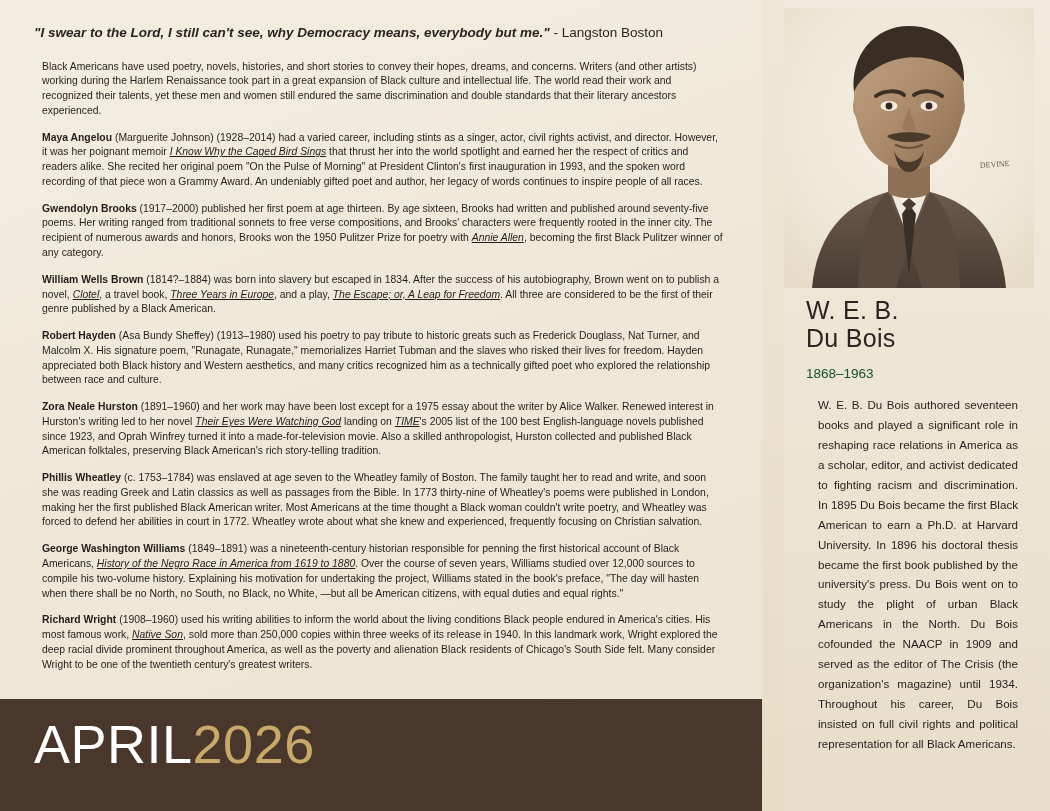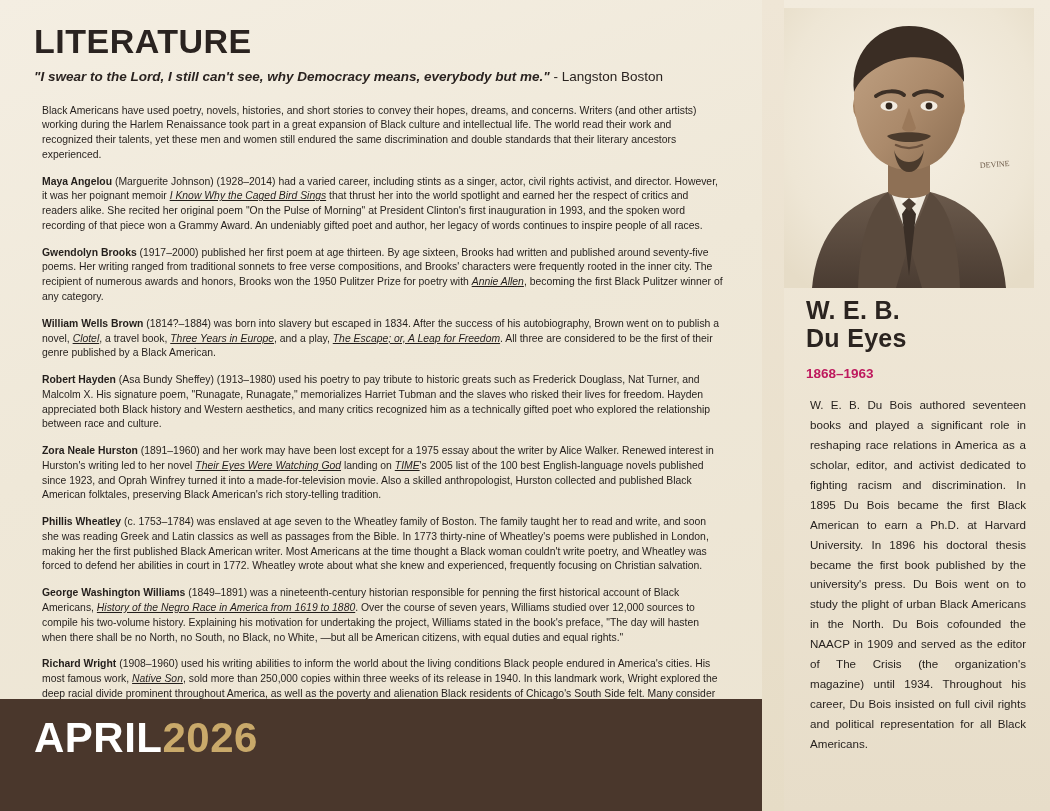--- a/index.html
+++ b/index.html
@@ -63,22 +63,22 @@
   
   .bottom-bar {
     position: absolute;
     left: 0; top: 699px;
     width: 762px; height: 112px;
     background: #4a372c;
   }
   .bottom-bar .month {
     position: absolute;
     left: 34px; top: 18px;
-    font-size: 42px;
-    font-weight: bold;
+    font-size: 54px;
+    font-weight: normal;
     letter-spacing: 0.5px;
     line-height: 1;
   }
   .month-word { color: #ffffff; }
   .year-word { color: #c9a96a; }
 
   
   .right-panel {
     position: absolute;
     left: 762px; top: 0;
@@ -100,47 +100,46 @@
   }
   .portrait-wrap svg { display: block; }
   .sidebar-body {
     position: absolute;
     left: 806px; top: 296px;
     width: 224px;
   }
   .person-name {
     font-size: 25px;
     line-height: 1.12;
-    font-weight: bold;
+    font-weight: normal;
     color: #2b2420;
     margin: 0 0 14px 0;
     letter-spacing: 0.3px;
   }
   .person-dates {
     font-size: 13.5px;
-    font-weight: bold;
-    color: #be185d;
+    font-weight: normal;
+    color: #14532d;
     margin: 0 0 14px 0;
   }
   .person-bio {
     font-size: 11.6px;
     line-height: 1.72;
     color: #241f1c;
     text-align: justify;
-    margin: 4px;
+    margin: 12px;
   }
 </style>
 </head>
 <body>
 
 <div id="page">
 
   <div class="left-panel">
     <div class="left-inner">
-      <h1 class="title">LITERATURE</h1>
       <p class="quote">
         <span class="q-italic">"I swear to the Lord, I still can't see, why Democracy means, everybody but me."</span><span class="q-attrib"> - Langston Boston</span>
       </p>
       <div id="paragraphs">
           <p class="para"><span>Black Americans have used poetry, novels, histories, and short stories to convey their hopes, dreams, and concerns. Writers (and other artists) working during the Harlem Renaissance took part in a great expansion of Black culture and intellectual life. The world read their work and recognized their talents, yet these men and women still endured the same discrimination and double standards that their literary ancestors experienced.</span></p>
           <p class="para"><b>Maya Angelou</b><span> (Marguerite Johnson) (1928–2014) had a varied career, including stints as a singer, actor, civil rights activist, and director. However, it was her poignant memoir </span><i>I Know Why the Caged Bird Sings</i><span> that thrust her into the world spotlight and earned her the respect of critics and readers alike. She recited her original poem "On the Pulse of Morning" at President Clinton's first inauguration in 1993, and the spoken word recording of that piece won a Grammy Award. An undeniably gifted poet and author, her legacy of words continues to inspire people of all races.</span></p>
           <p class="para"><b>Gwendolyn Brooks</b><span> (1917–2000) published her first poem at age thirteen. By age sixteen, Brooks had written and published around seventy-five poems. Her writing ranged from traditional sonnets to free verse compositions, and Brooks' characters were frequently rooted in the inner city. The recipient of numerous awards and honors, Brooks won the 1950 Pulitzer Prize for poetry with </span><i>Annie Allen</i><span>, becoming the first Black Pulitzer winner of any category.</span></p>
           <p class="para"><b>William Wells Brown</b><span> (1814?–1884) was born into slavery but escaped in 1834. After the success of his autobiography, Brown went on to publish a novel, </span><i>Clotel</i><span>, a travel book, </span><i>Three Years in Europe</i><span>, and a play, </span><i>The Escape; or, A Leap for Freedom</i><span>. All three are considered to be the first of their genre published by a Black American.</span></p>
           <p class="para"><b>Robert Hayden</b><span> (Asa Bundy Sheffey) (1913–1980) used his poetry to pay tribute to historic greats such as Frederick Douglass, Nat Turner, and Malcolm X. His signature poem, "Runagate, Runagate," memorializes Harriet Tubman and the slaves who risked their lives for freedom. Hayden appreciated both Black history and Western aesthetics, and many critics recognized him as a technically gifted poet who explored the relationship between race and culture.</span></p>
           <p class="para"><b>Zora Neale Hurston</b><span> (1891–1960) and her work may have been lost except for a 1975 essay about the writer by Alice Walker. Renewed interest in Hurston's writing led to her novel </span><i>Their Eyes Were Watching God</i><span> landing on </span><i>TIME</i><span>'s 2005 list of the 100 best English-language novels published since 1923, and Oprah Winfrey turned it into a made-for-television movie. Also a skilled anthropologist, Hurston collected and published Black American folktales, preserving Black American's rich story-telling tradition.</span></p>
@@ -220,19 +219,19 @@
 
       <path d="M110 142 C114 158 136 158 140 142 C138 156 133 164 125 164 C117 164 112 156 110 142 Z" fill="#4a3a2c"></path>
 
       <text x="196" y="160" font-family="'Liberation Serif', serif" font-size="8" fill="#6e5c4a" transform="rotate(-4 196 160)">DEVINE</text>
     </svg>
   </div>
 
   <div class="sidebar-body">
     <div class="person-name">
       <span>W. E. B.</span><br>
-      <span>Du Eyes</span>
+      <span>Du Bois</span>
     </div>
     <div class="person-dates">1868–1963</div>
     <p class="person-bio">W. E. B. Du Bois authored seventeen books and played a significant role in reshaping race relations in America as a scholar, editor, and activist dedicated to fighting racism and discrimination. In 1895 Du Bois became the first Black American to earn a Ph.D. at Harvard University. In 1896 his doctoral thesis became the first book published by the university's press. Du Bois went on to study the plight of urban Black Americans in the North. Du Bois cofounded the NAACP in 1909 and served as the editor of The Crisis (the organization's magazine) until 1934. Throughout his career, Du Bois insisted on full civil rights and political representation for all Black Americans.</p>
   </div>
 
 </div>
 
 </body></html>

